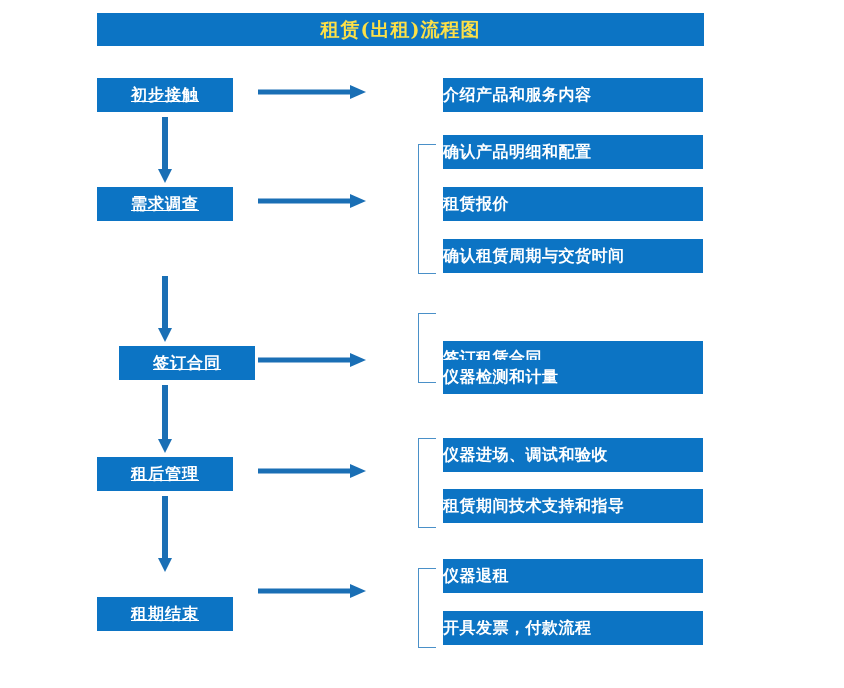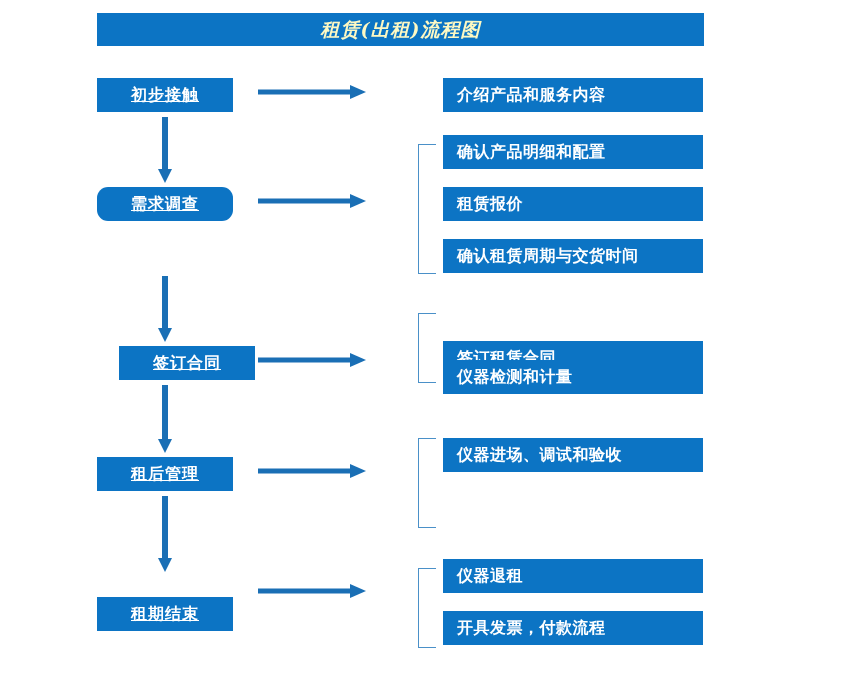--- a/index.html
+++ b/index.html
@@ -19,29 +19,28 @@
   }
 
   
   .title-bar {
     position: absolute;
     left: 97px;
     top: 13px;
     width: 607px;
     height: 33px;
     background: #0C74C4;
-    color: #fef9c3;
+    color: #fde047;
     font-size: 19px;
     font-weight: bold;
     display: flex;
     align-items: center;
     justify-content: center;
     letter-spacing: 1px;
     font-family: "DejaVu Serif", serif;
-    font-style: italic;
   }
 
   
   .stage-box {
     position: absolute;
     width: 136px;
     height: 34px;
     background: #0C74C4;
     color: #ffffff;
     font-size: 16px;
@@ -59,21 +58,20 @@
     position: absolute;
     left: 443px;
     width: 260px;
     height: 34px;
     background: #0C74C4;
     color: #ffffff;
     font-size: 16px;
     font-weight: bold;
     display: flex;
     align-items: center;
-    padding-left: 14px;
     box-sizing: border-box;
     font-family: "DejaVu Serif", serif;
     letter-spacing: 0.5px;
   }
 
   
   .h-arrow {
     position: absolute;
     width: 110px;
     height: 22px;
@@ -95,21 +93,21 @@
   }
 </style>
 </head>
 <body>
 
 <div id="canvas">
 
   <div class="title-bar">租赁(出租)流程图</div>
 
   <div class="stage-box" style="left:97px;  top:78px;">初步接触</div>
-  <div class="stage-box" style="left:97px;  top:187px;border-radius:11px;">需求调查</div>
+  <div class="stage-box" style="left:97px;  top:187px;">需求调查</div>
   <div class="stage-box" style="left:97px;  top:346px;margin-left:22px;">签订合同</div>
   <div class="stage-box" style="left:97px;  top:457px;">租后管理</div>
   <div class="stage-box" style="left:97px;  top:577px;margin-top:20px;">租期结束</div>
 
   <div class="h-arrow" style="left:258px; top:81px;">
     <svg width="110" height="22" viewBox="0 0 110 22">
       <line x1="0" y1="11" x2="94" y2="11" stroke="#1A6FB5" stroke-width="5"></line>
       <polygon points="92,4 108,11 92,18" fill="#1A6FB5"></polygon>
     </svg>
   </div>
@@ -171,17 +169,18 @@
   <div class="detail-box" style="top:78px;">介绍产品和服务内容</div>
 
   <div class="detail-box" style="top:135px;">确认产品明细和配置</div>
   <div class="detail-box" style="top:187px;">租赁报价</div>
   <div class="detail-box" style="top:239px;">确认租赁周期与交货时间</div>
 
   <div class="detail-box" style="top:313px;margin-top:28px;">签订租赁合同</div>
   <div class="detail-box" style="top:360px;">仪器检测和计量</div>
 
   <div class="detail-box" style="top:438px;">仪器进场、调试和验收</div>
+  <div class="detail-box" style="top:489px;">租赁期间技术支持和指导</div>
 
   <div class="detail-box" style="top:559px;">仪器退租</div>
   <div class="detail-box" style="top:611px;">开具发票，付款流程</div>
 
 </div>
 
 </body></html>

